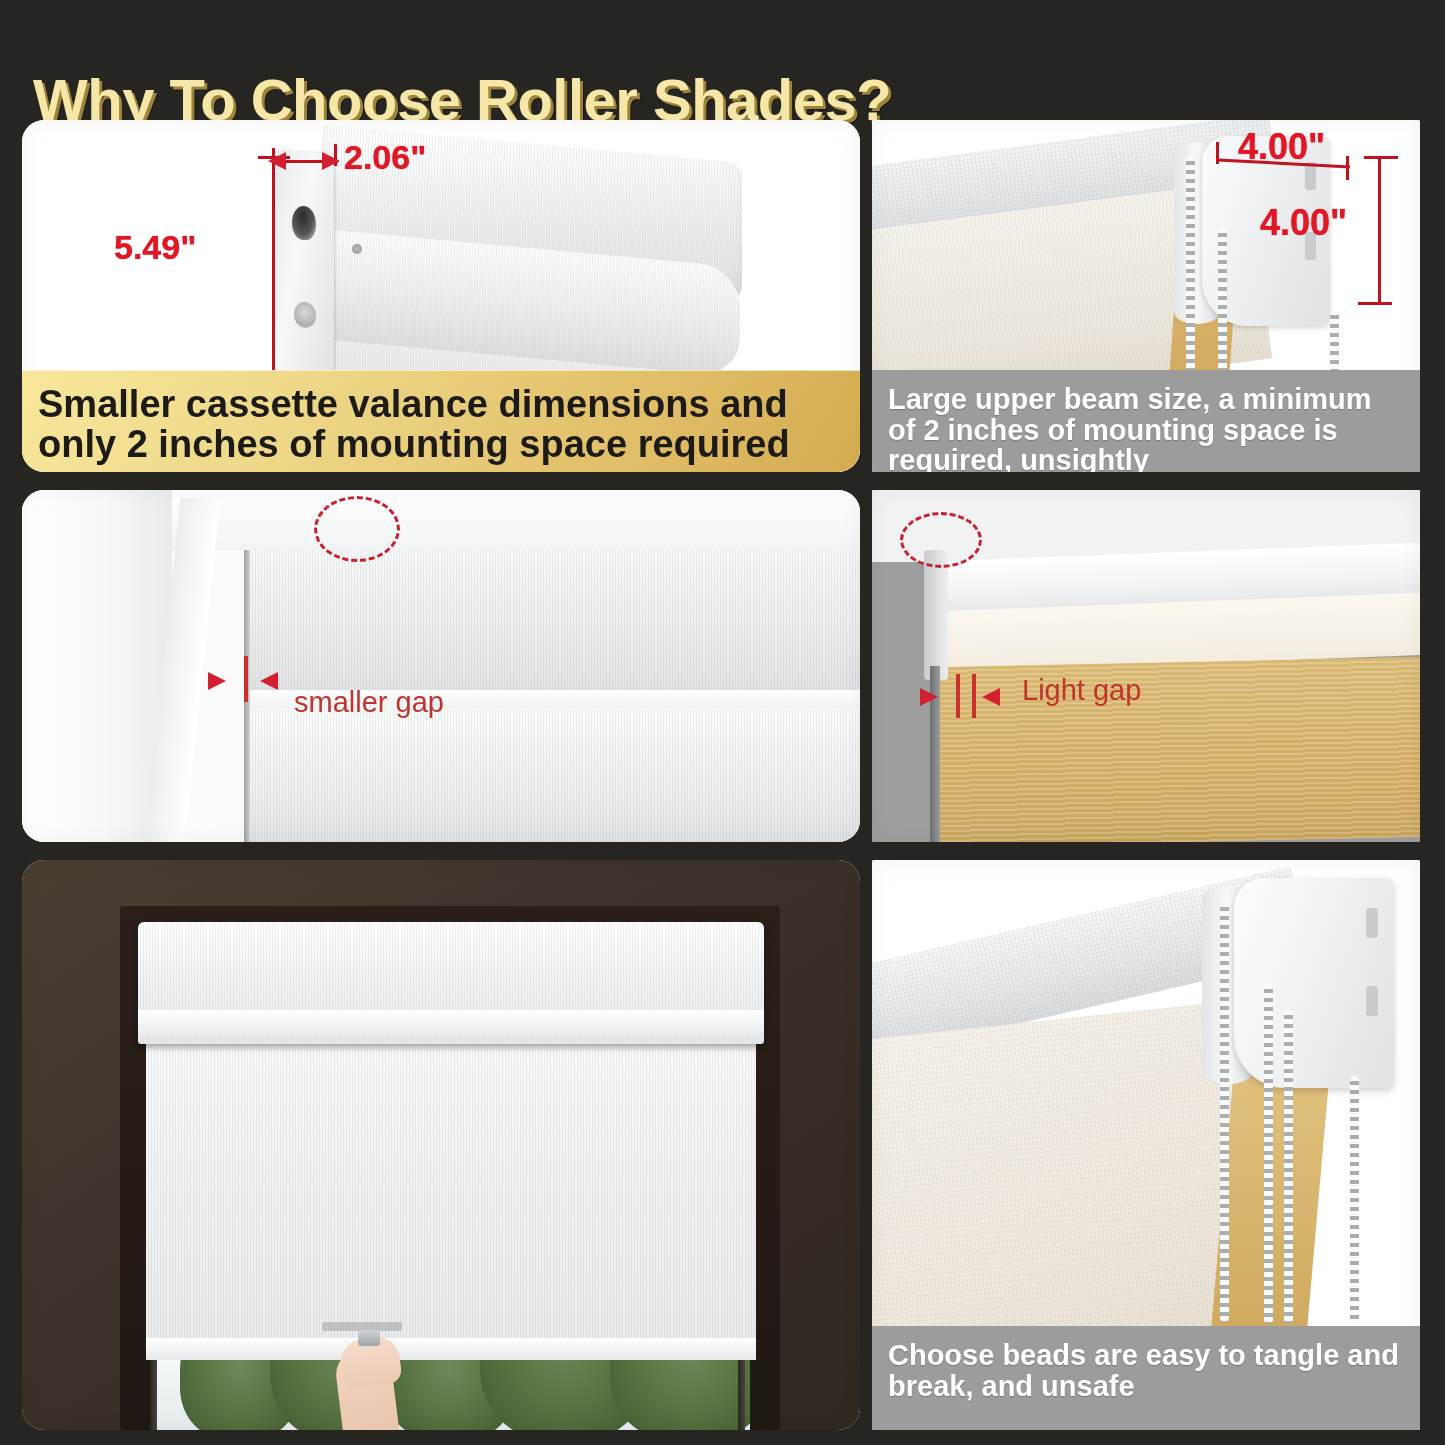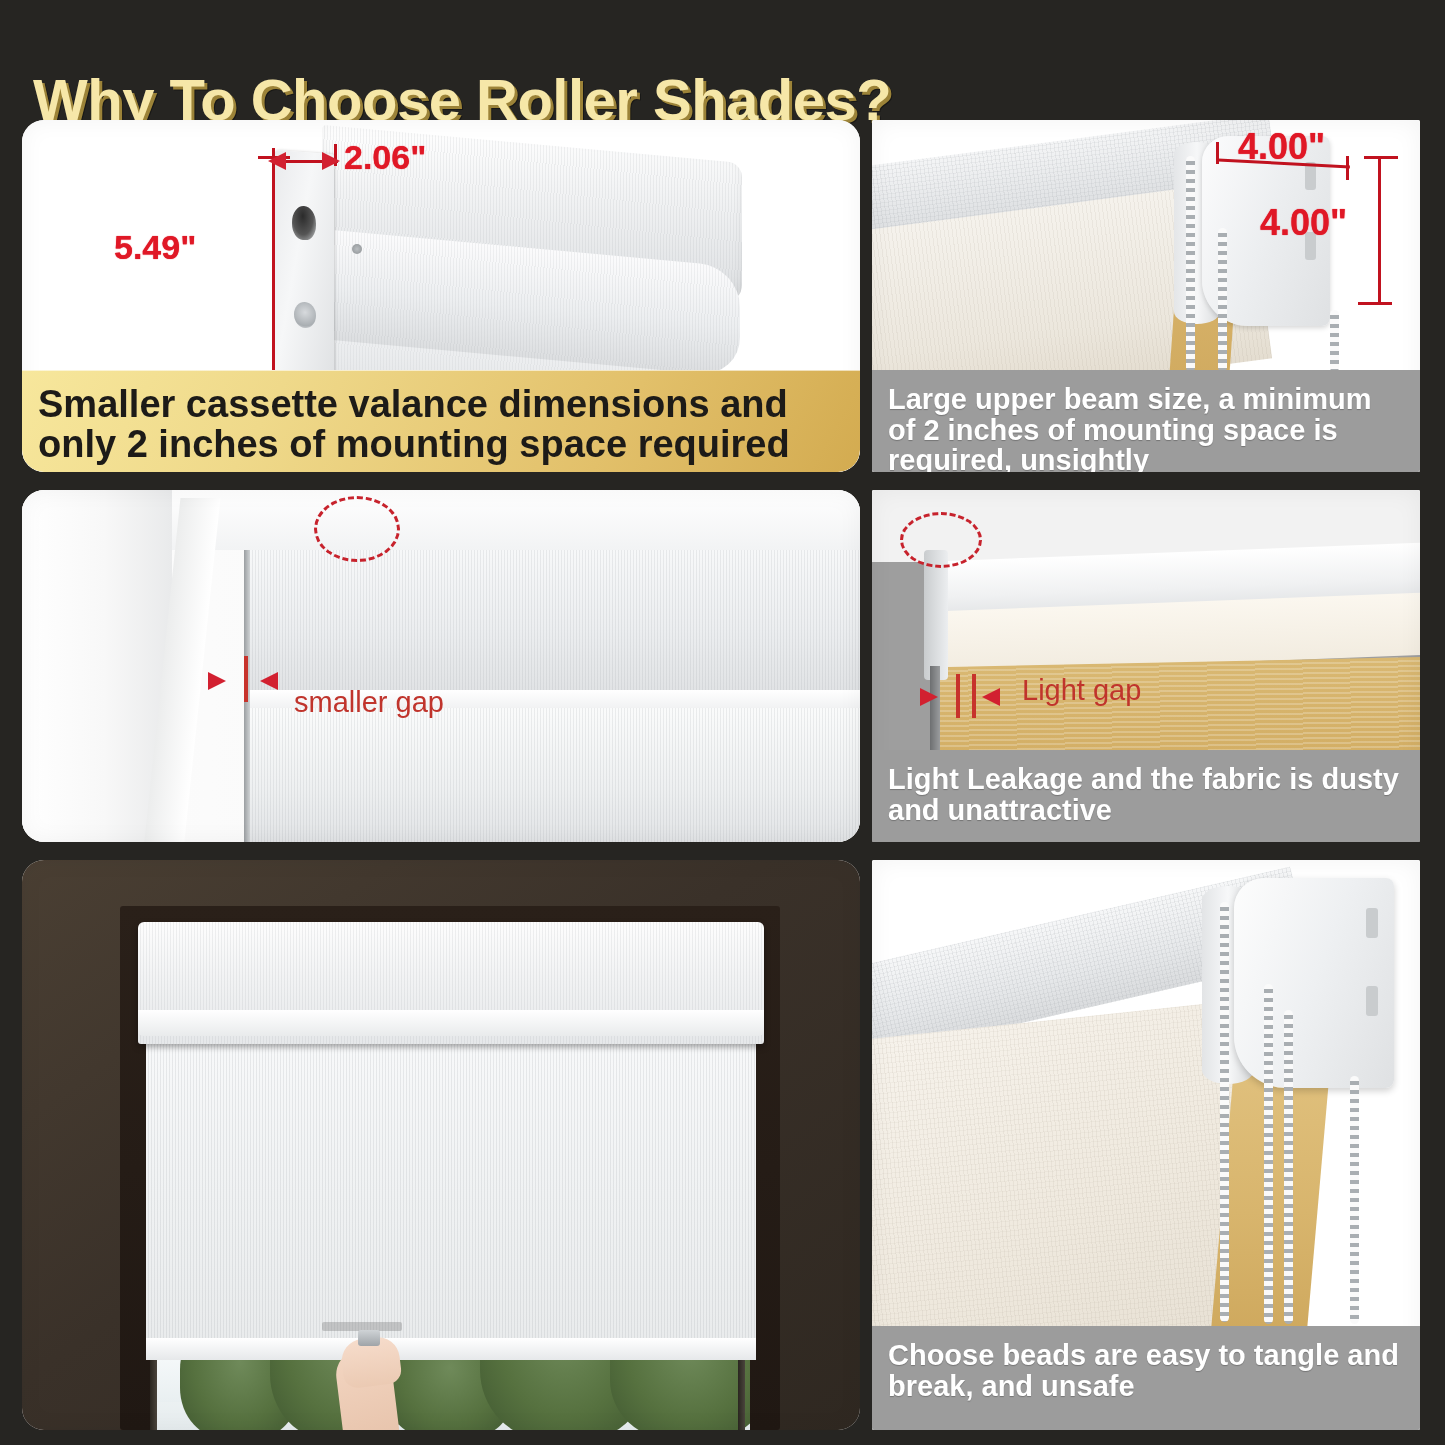--- a/index.html
+++ b/index.html
@@ -468,21 +468,20 @@
     <div class="dashcircle" style="left:28px; top:22px; width:82px; height:56px;"></div>
 
     <div class="gapbar" style="left:84px; top:184px; height:44px;"></div>
     <div class="gapbar" style="left:100px; top:184px; height:44px;"></div>
     <div class="arrowR" style="left:48px; top:198px;"></div>
     <div class="arrowL" style="left:110px; top:198px;"></div>
     <div class="gaptext" style="left:150px; top:184px;">Light gap</div>
 
     <div class="softedge"></div>
   </div>
-  <div class="caption gray row2gray">Light Leakage and the fabric is dusty and unattractive</div>
 </div>
 
 <div class="panel left row3" id="p5">
   <div class="photo">
     <div class="room"></div>
     <div class="recess"></div>
     <div class="glass">
       <div class="sky"></div>
       <div class="tree" style="left:30px;  width:120px; height:130px;"></div>
       <div class="tree" style="left:120px; width:150px; height:165px;"></div>

